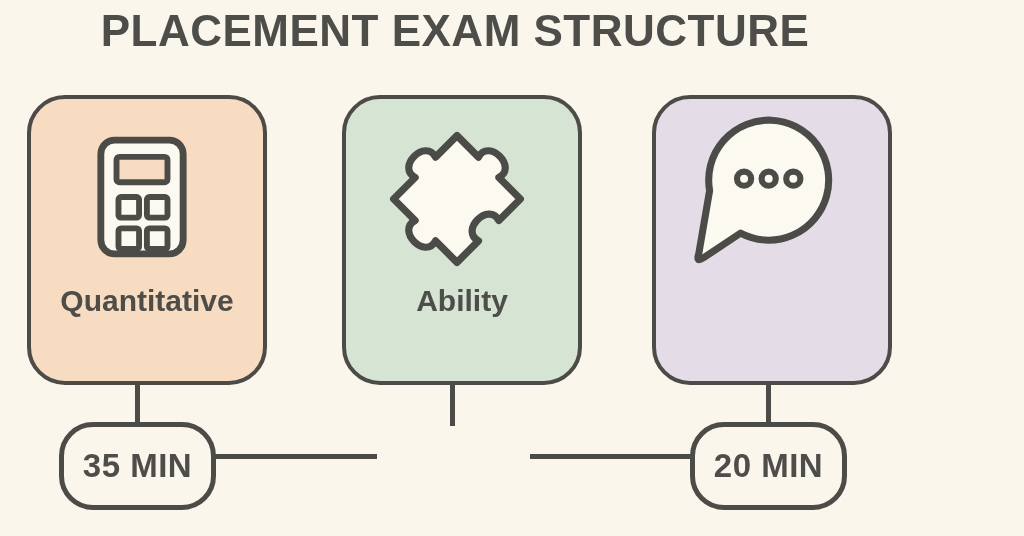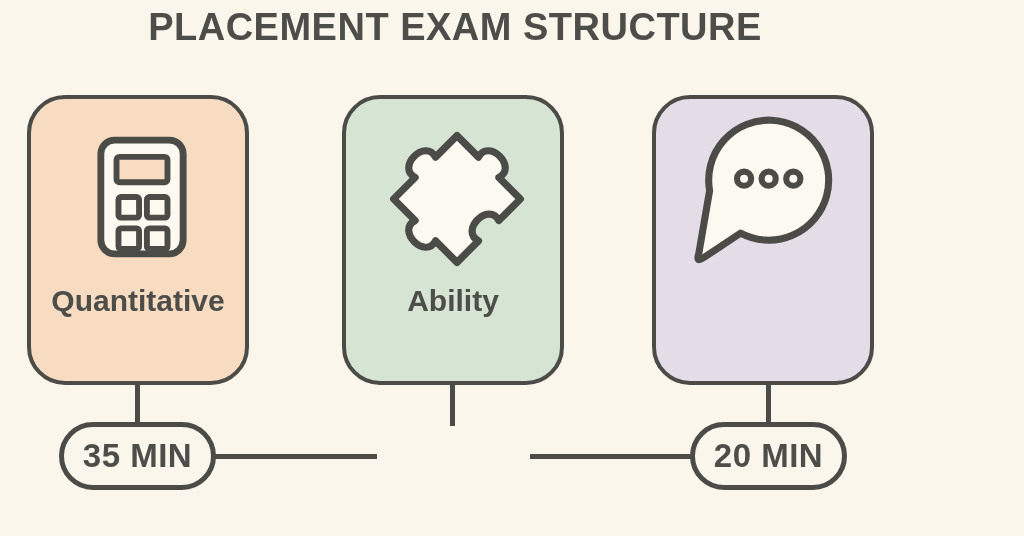--- a/index.html
+++ b/index.html
@@ -16,26 +16,26 @@
   body{
     background:var(--background);
     font-family:"Liberation Sans","DejaVu Sans",sans-serif;
     color:var(--text);
   }
   .canvas{position:relative;width:1024px;height:536px;background:var(--background);}
 
   .title{
     position:absolute;left:0;top:6px;width:910px;
     text-align:center;
-    font-size:38px;font-weight:700;letter-spacing:.5px;
+    font-size:44px;font-weight:700;letter-spacing:.5px;
     color:var(--text);
   }
 
   .card{
-    position:absolute;top:95px;width:222px;height:290px;
+    position:absolute;top:95px;width:240px;height:290px;
     border:4px solid var(--stroke);border-radius:38px;
   }
   .card.c0{left:27px;background:var(--card-quantitative-bg);}
   .card.c1{left:342px;background:var(--card-logical-bg);}
   .card.c2{left:652px;background:var(--card-verbal-bg);}
 
   .icon{position:absolute;}
   .icon.calc{left:62px;top:36px;width:98px;height:124px;}
   .icon.puzzle{left:31px;top:20px;width:160px;height:160px;}
   .icon.bubble{left:25px;top:12px;width:160px;height:160px;}
@@ -57,21 +57,21 @@
   .vline.v2{left:766px;}
 
   .hline{
     position:absolute;height:5px;top:454px;
     background:var(--stroke);
   }
   .hline.h0{left:213px;width:164px;}
   .hline.h1{left:530px;width:162px;}
 
   .pill{
-    position:absolute;top:422px;height:68px;width:157px;
+    position:absolute;top:422px;height:88px;width:157px;
     background:var(--background);
     border:5px solid var(--stroke);border-radius:34px;
     display:flex;align-items:center;justify-content:center;
     font-size:33px;font-weight:700;letter-spacing:.5px;
     color:var(--text);
   }
   .pill.p0{left:59px;}
   .pill.p1{left:375px;}
   .pill.p2{left:690px;}
 

